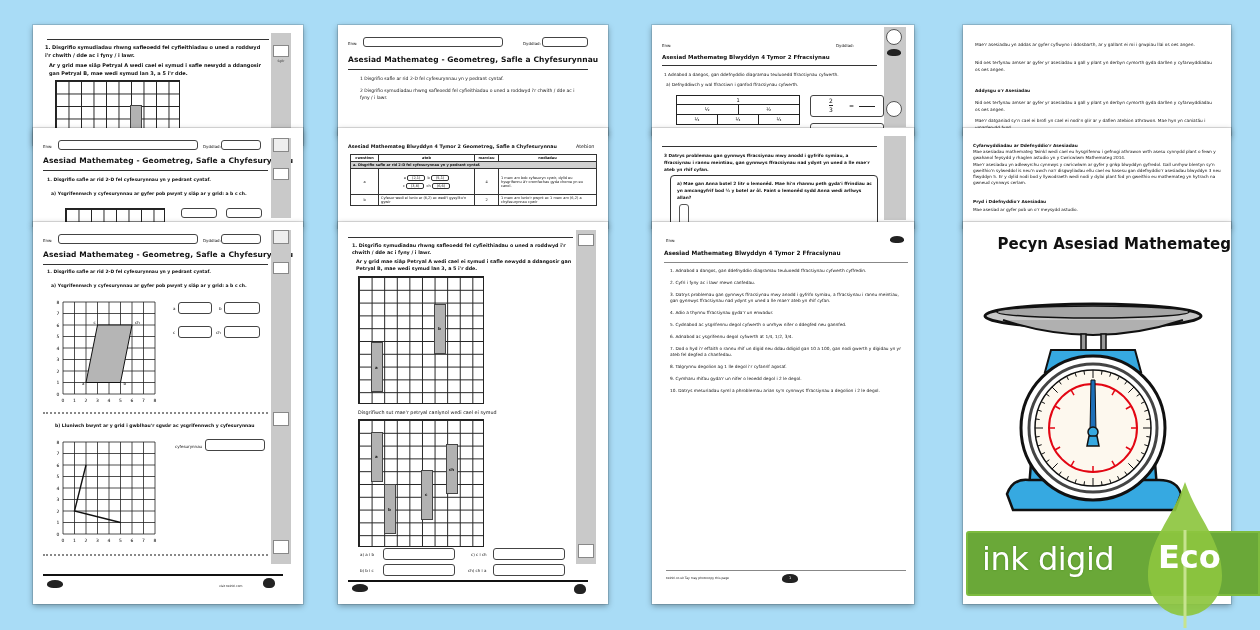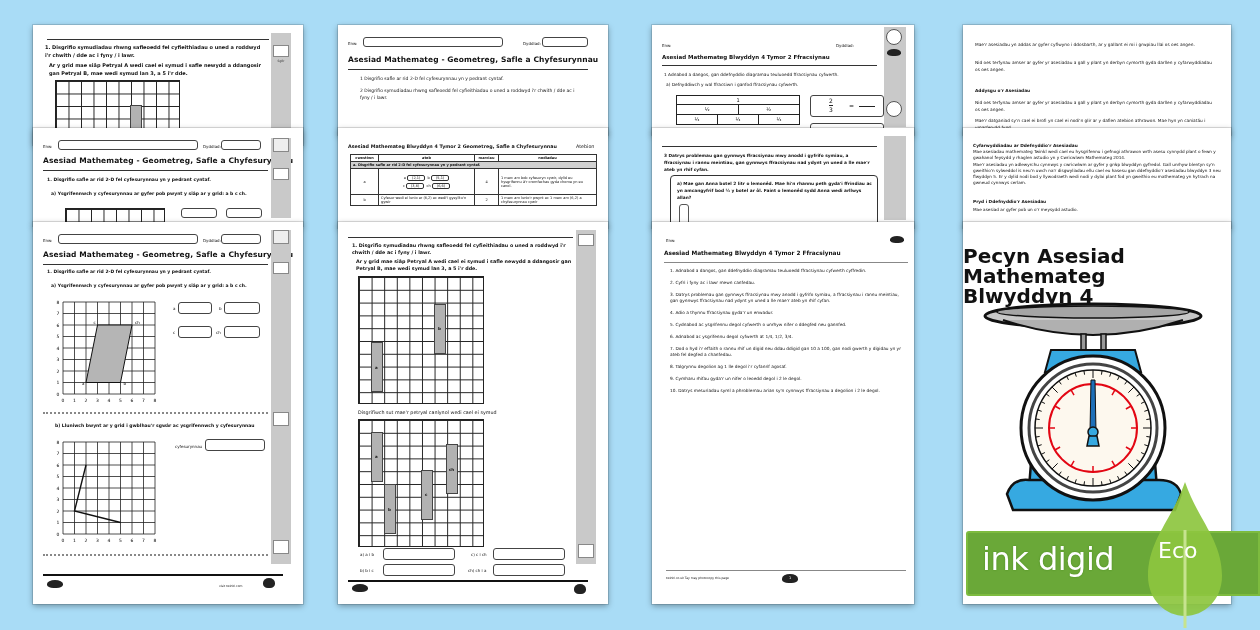--- a/index.html
+++ b/index.html
@@ -338,23 +338,22 @@
 
 <div class="page" style="left:963px;top:128px;width:268px;height:100px;">
   <div class="txt tiny" style="left:10px;top:14px;font-size:4.3px;font-weight:bold">Cyfarwyddiadau ar Ddefnyddio'r Asesiadau</div>
   <div class="txt tiny" style="left:10px;top:21px;width:248px;font-size:4.2px;line-height:6px">Mae asesiadau mathemateg Twinkl wedi cael eu hysgrifennu i gefnogi athrawon wrth asesu cynnydd plant o fewn y gwahanol feysydd y rhaglen astudio yn y Cwricwlwm Mathemateg 2014.</div>
   <div class="txt tiny" style="left:10px;top:34px;width:248px;font-size:4.2px;line-height:6px">Mae'r asesiadau yn adlewyrchu cynnwys y cwricwlwm ar gyfer y grŵp blwyddyn gyfredol. Gall unrhyw blentyn sy'n gweithio'n sylweddol is neu'n uwch na'r disgwyliadau ellu cael eu hasesu gan ddefnyddio'r asesiadau blwyddyn 3 neu flwyddyn 5. Er y dylid nodi bod y llywodraeth wedi nodi y dylai plant fod yn gweithio eu mathemateg yn hytrach na gwneud cynnwys cerlam.</div>
   <div class="txt tiny" style="left:10px;top:70px;font-size:4.3px;font-weight:bold">Pryd i Ddefnyddio'r Asesiadau</div>
   <div class="txt tiny" style="left:10px;top:78px;font-size:4.2px">Mae asesiad ar gyfer pob un o'r meysydd astudio.</div>
 </div>
 
 <div class="page" style="left:963px;top:222px;width:268px;height:382px;">
-  <div class="txt" style="left:0;right:0;top:24px;text-align:left;font-size:20px;font-weight:bold;line-height:20px">
+  <div class="txt" style="left:0;right:0;top:12px;text-align:right;font-size:15px;font-weight:bold;line-height:20px">
     <div>Pecyn Asesiad  Mathemateg</div>
-    <div>Blwyddyn 4</div>
   </div>
   <svg style="position:absolute;left:0;top:76px" width="268" height="230" viewBox="0 0 268 230">
     <ellipse cx="130" cy="18" rx="108" ry="12" fill="#c8c8c8" stroke="#111" stroke-width="3"></ellipse>
     <ellipse cx="130" cy="14" rx="96" ry="6" fill="#a5a5a5" stroke="#111" stroke-width="1.5"></ellipse>
     <path d="M40 22 Q130 52 220 22" fill="#b0b0b0" stroke="#111" stroke-width="2"></path>
     <rect x="118" y="36" width="5" height="20" fill="#999" stroke="#111" stroke-width="1.5"></rect>
     <rect x="138" y="36" width="5" height="20" fill="#999" stroke="#111" stroke-width="1.5"></rect>
     <path d="M88 52 L172 52 L178 74 L82 74 Z" fill="#36a9e1" stroke="#111" stroke-width="2"></path>
     <path d="M66 190 L74 90 L186 90 L194 190 Z" fill="#36a9e1" stroke="#111" stroke-width="2.5"></path>
     <path d="M44 196 Q50 180 66 182 L196 182 Q214 182 218 196 L212 212 L50 212 Z" fill="#36a9e1" stroke="#111" stroke-width="2.5"></path>
@@ -421,13 +420,13 @@
     <path d="M126 138 L134 138 L136 148 L124 148 Z" fill="#36a9e1" stroke="#111" stroke-width="1.5"></path>
   </svg>
 </div>
 
 <div style="position:absolute;left:966px;top:531px;width:294px;height:65px;background:#6aa838;border:2px solid #7dbb3f;border-radius:3px 0 0 3px"></div>
 <div style="position:absolute;left:982px;top:540px;font-size:32px;color:#fff;font-family:'DejaVu Sans',sans-serif;letter-spacing:-0.5px;text-shadow:0 0 2px #4a8a20">ink digid</div>
 <svg style="position:absolute;left:1140px;top:480px" width="90" height="150" viewBox="0 0 90 150">
   <path d="M45 2 C58 40 82 60 82 96 C82 120 64 136 45 136 C26 136 8 120 8 96 C8 60 32 40 45 2 Z" fill="#8dc63f" fill-opacity="0.92"></path>
   <line x1="45" y1="50" x2="45" y2="148" stroke="#c6e38f" stroke-width="3"></line>
 </svg>
-<div style="position:absolute;left:1158px;top:538px;font-size:22px;color:#fff;font-weight:normal;font-family:'DejaVu Sans',sans-serif">Eco</div>
+<div style="position:absolute;left:1158px;top:538px;font-size:32px;color:#fff;font-weight:bold;font-family:'DejaVu Sans',sans-serif">Eco</div>
 
 </body></html>

